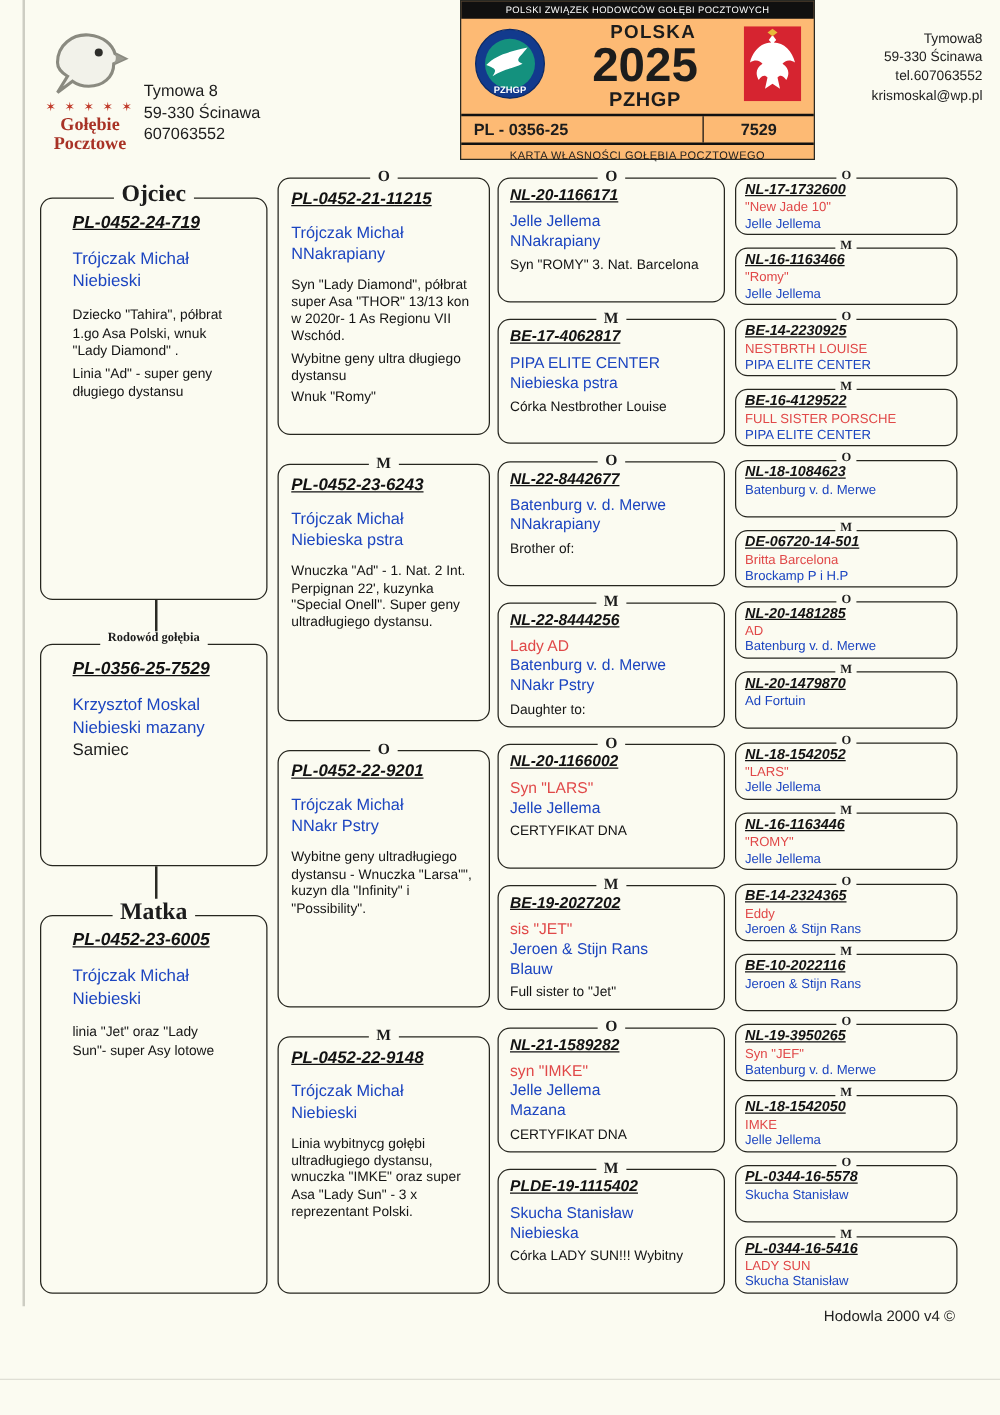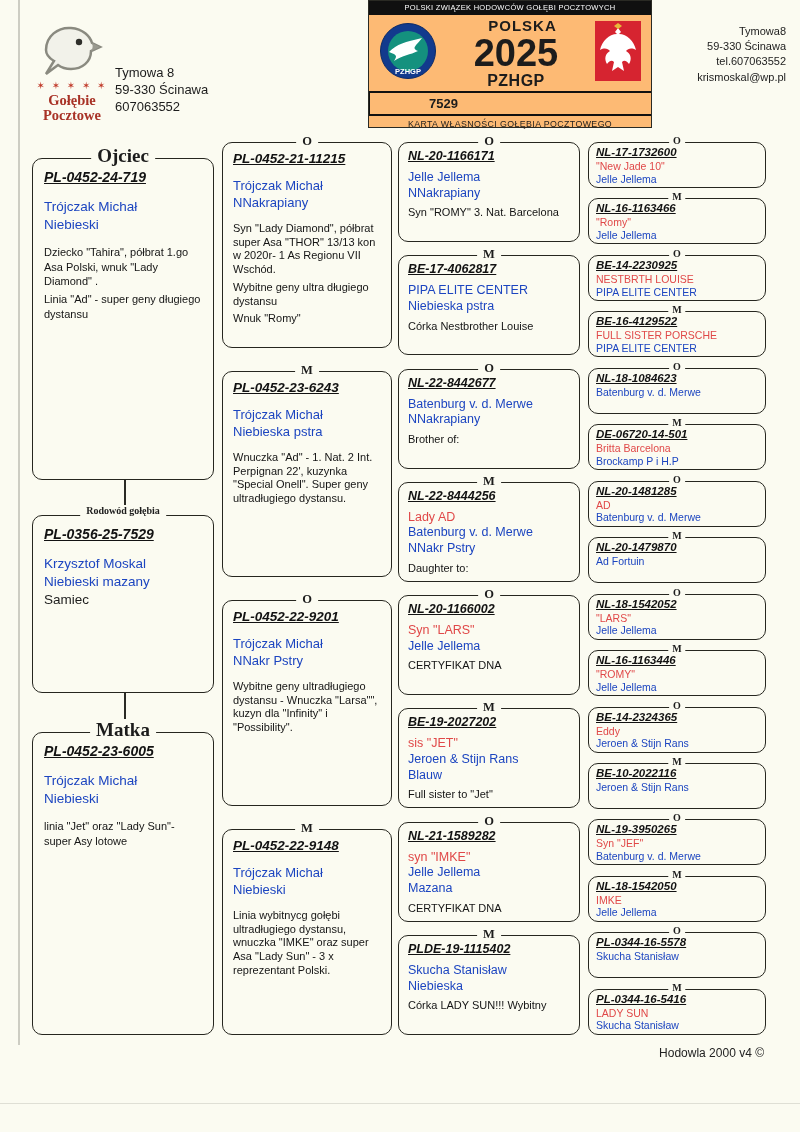--- a/index.html
+++ b/index.html
@@ -35,21 +35,21 @@
              border:1.5px solid #2a2a24;box-sizing:border-box;z-index:5;}
   .assocBar{height:14px;line-height:14px;background:#101010;color:#fff;font-size:7.5px;
             text-align:center;letter-spacing:.3px;white-space:nowrap;overflow:hidden;}
   .emblemMid{height:72px;display:flex;align-items:center;justify-content:space-between;padding:2px 10px;}
   .emblemText{text-align:center;}
   .emblemText .country{font-size:15px;font-weight:bold;letter-spacing:1px;padding-left:13px;}
   .emblemText .year{font-size:38px;font-weight:bold;line-height:1;}
   .emblemText .org{font-size:16px;font-weight:bold;letter-spacing:.5px;}
   .ringRow{border-top:2px solid #111;height:21px;display:flex;align-items:stretch;}
   .ringRow .series{flex:1;padding-left:10px;font-size:13px;font-weight:bold;line-height:21px;}
-  .ringRow .number{width:88px;border-left:1.5px solid #111;text-align:right;font-size:13px;
+  .ringRow .number{width:88px;border-left:1.5px solid #111;text-align:center;font-size:13px;
                    font-weight:bold;line-height:21px;}
   .cardTitle{border-top:2px solid #111;height:17px;line-height:17px;text-align:center;
              font-size:8.8px;letter-spacing:.4px;}
 
   
   .pbox{position:relative;border:1.5px solid #26261f;border-radius:10px;box-sizing:border-box;
         flex:0 0 auto;background:transparent;}
   .legend{position:absolute;top:-9px;left:50%;transform:translateX(-50%);background:var(--paper);
           padding:0 6px;font-family:"Liberation Serif",serif;font-weight:bold;font-size:12.5px;
           white-space:nowrap;}
@@ -77,21 +77,21 @@
   .g3 .note{font-size:11px;line-height:1.2;margin-top:3px;}
   .g3 .line + .note{margin-top:5px;}
 
   .g4{height:46px;padding:3px 7px;}
   .g4 .ring{font-size:11.5px;margin-bottom:2px;}
   .g4 .line{font-size:10.5px;line-height:1.2;}
   .g4 .legend{font-size:10px;top:-8px;padding:0 4px;}
 
   
   #col1{position:absolute;left:32px;top:135px;width:186px;height:900px;}
-  .g1{position:absolute;left:0;right:4px;padding:10px 11px;}
+  .g1{position:absolute;left:0;right:4px;padding:10px 25px;}
   .g1 .ring{font-size:14px;margin-bottom:13px;}
   .g1 .line{font-size:13.5px;line-height:1.35;}
   .g1 .note{font-size:11px;line-height:1.3;margin-top:4px;}
   .g1 .line + .note{margin-top:11px;}
   #fatherBox{top:23px;height:322px;}
   #birdBox{top:380px;height:178px;}
   #motherBox{top:597px;height:303px;}
   .legend.title-lg{font-size:19px;top:-14px;}
   .legend.title-md{font-size:10px;top:-11px;}
   .vline{position:absolute;left:50%;width:2px;background:#2a2a24;transform:translateX(-50%);}
@@ -150,20 +150,21 @@
       </span>
       <span>
         <svg width="46" height="60" viewBox="0 0 46 60">
           <rect x="0" y="0" width="46" height="60" fill="#d62430"></rect>
           <path d="M23 7 L26 11 L24 13 C32 13 39 20 41 29 C36 26 33 28 31 30 C36 33 37 38 34 43 C31 39 29 39 27 41 L29 50 L23 46 L17 50 L19 41 C17 39 15 39 12 43 C9 38 10 33 15 30 C13 28 10 26 5 29 C7 20 14 13 22 13 L20 11 Z" fill="#ffffff"></path>
           <path d="M19 5 L23 2 L27 5 L23 8 Z" fill="#e8b83a"></path>
         </svg>
       </span>
     </div>
     <div class="ringRow">
+      <span class="series">PL - 0356-25</span>
       <span class="number">7529</span>
     </div>
     <div class="cardTitle">KARTA WŁASNOŚCI GOŁĘBIA POCZTOWEGO</div>
   </div>
 
   <div id="col1">
     <div class="pbox g1" id="fatherBox">
       <span class="legend title-lg">Ojciec</span>
       <div class="ring">PL-0452-24-719</div>
       <div class="line blue">Trójczak Michał</div>

